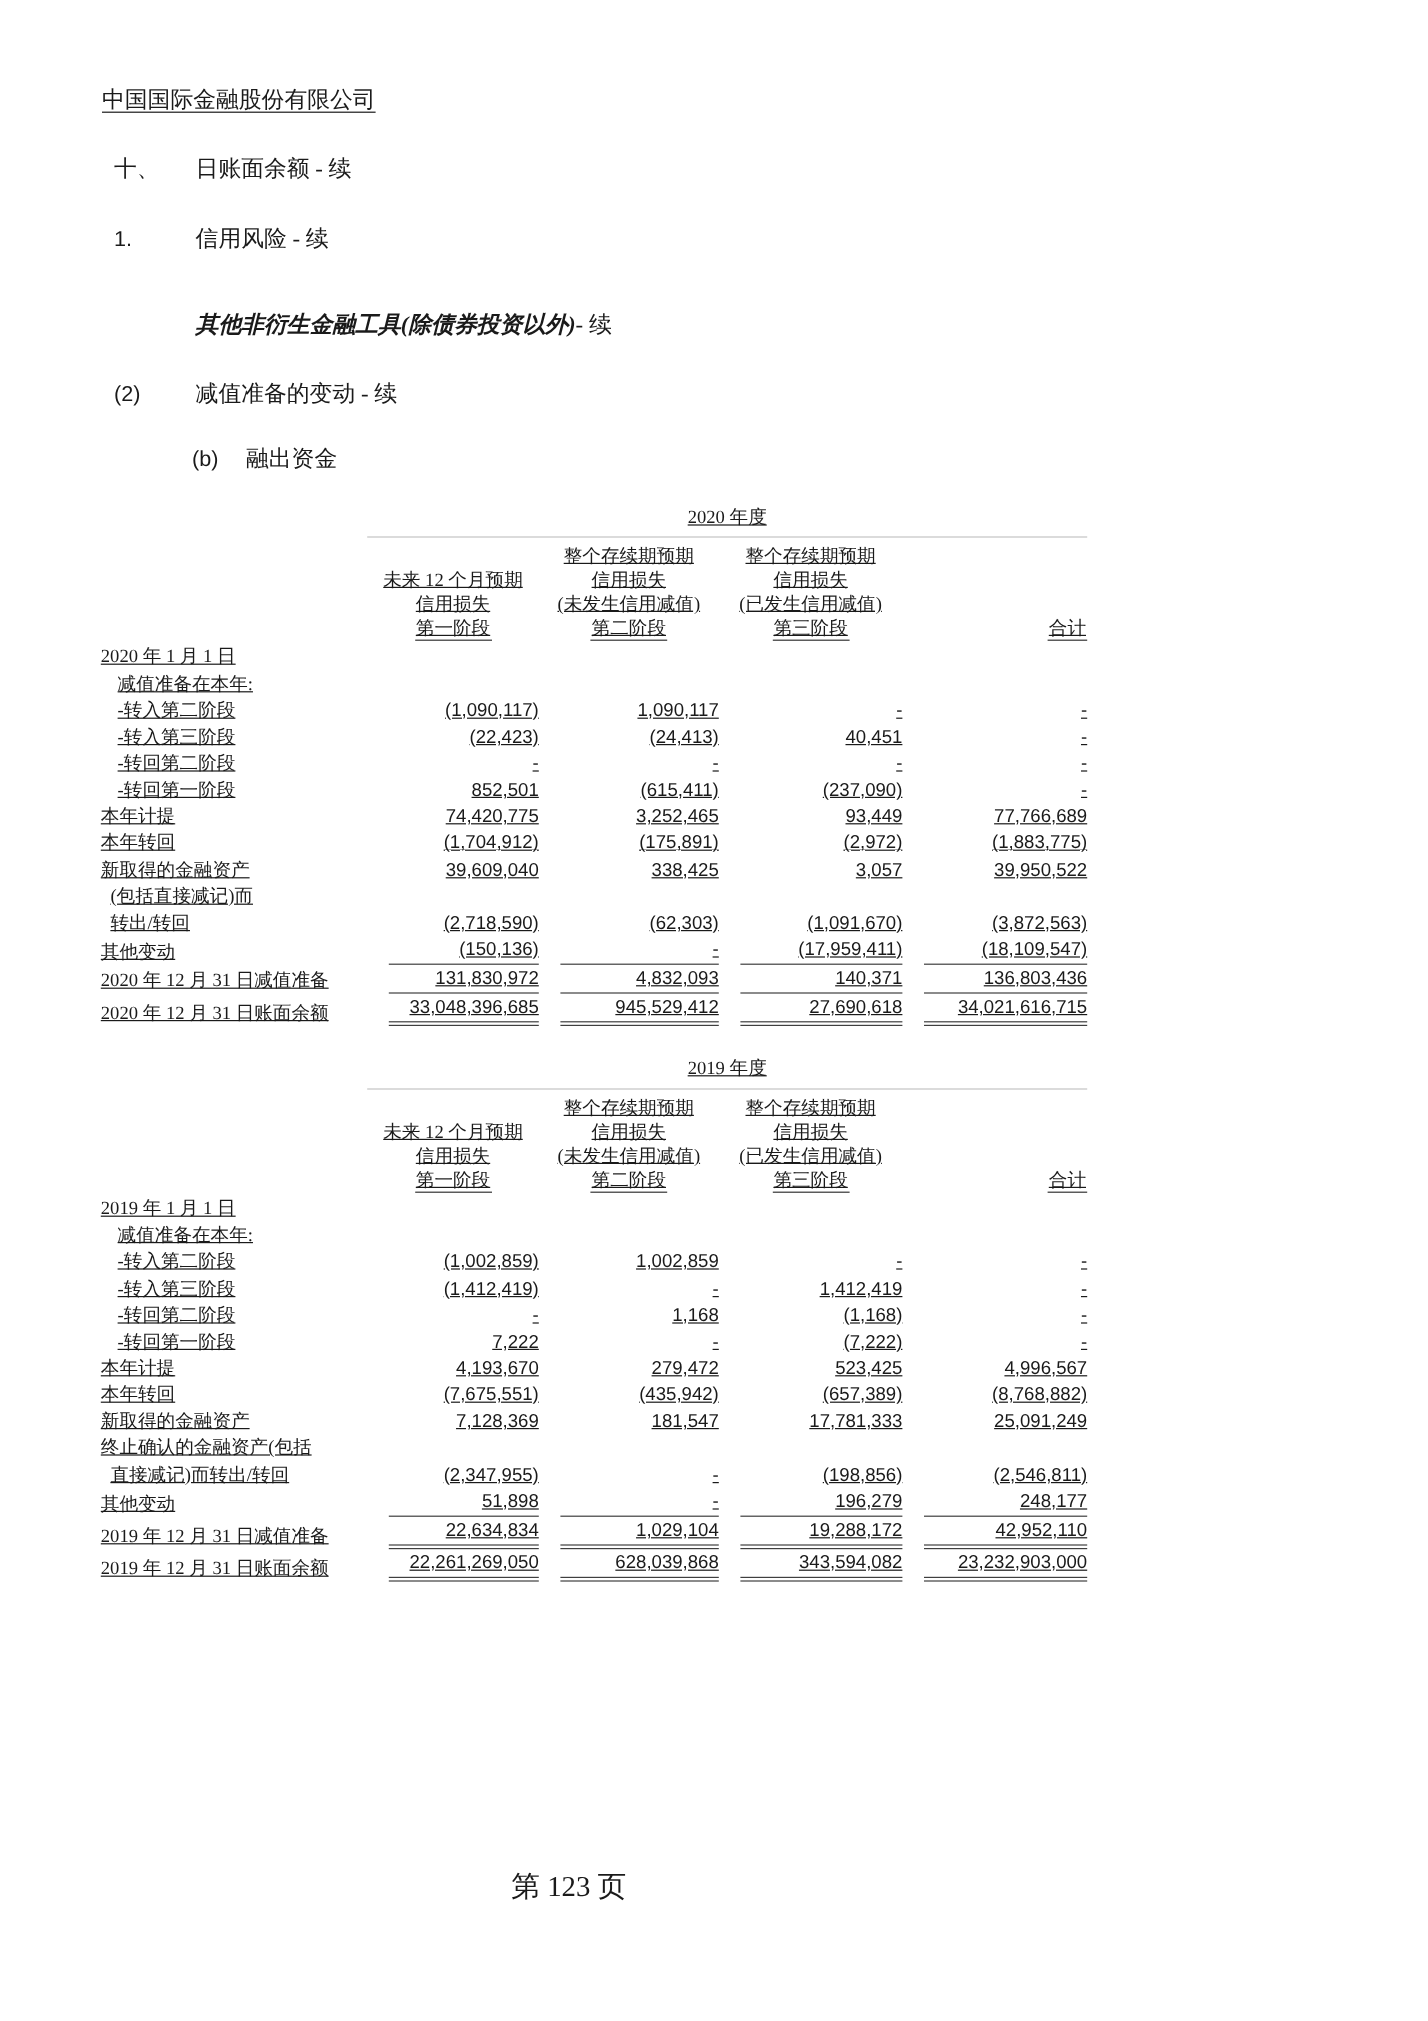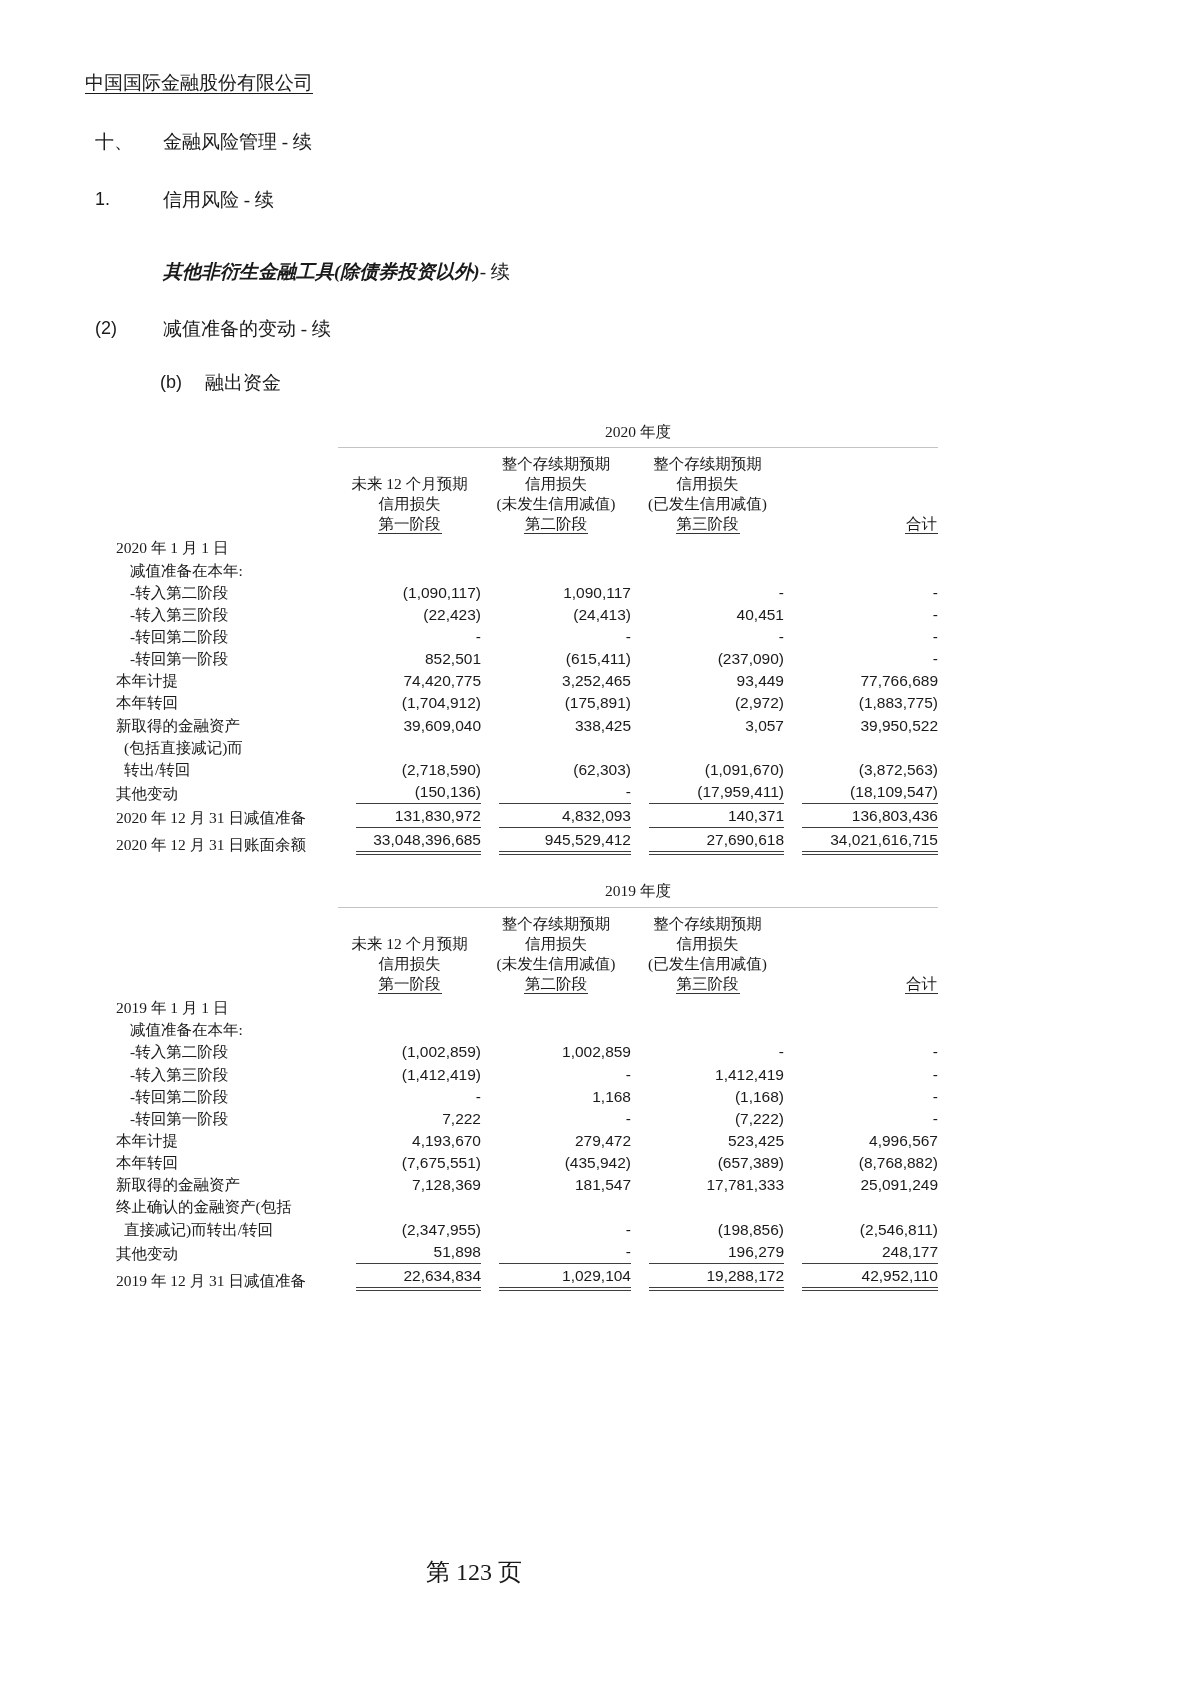--- a/index.html
+++ b/index.html
@@ -21,22 +21,22 @@
   .hrow{display:flex;margin-left:95px;margin-top:34px;font-size:19px;line-height:1.25;}
   .hnum{width:68px;flex-shrink:0;}
   .hrow.lvl-b{margin-left:160px;margin-top:30px;}
   .hrow.lvl-b .hnum{width:45px;font-family:"Liberation Sans","DejaVu Sans",sans-serif;font-size:18px;}
   .hrow.noNum{margin-left:163px;margin-top:48px;}
   .it-bold{font-style:italic;font-weight:bold;}
   .num-sans{font-family:"Liberation Sans","DejaVu Sans",sans-serif;font-size:18px;}
 
   table.t{
     border-collapse:separate;border-spacing:0;table-layout:fixed;
-    width:822px;margin-left:116px;
-    font-size:15.5px;line-height:1.3;
+    width:822px;margin-left:84px;
+    font-size:15.5px;line-height:1.3;text-decoration:underline;
   }
   table.t2020{margin-top:26px;}
   table.t2019{margin-top:24px;}
   .t td{padding:1px 0;vertical-align:bottom;}
   td.lbl{font-family:"Liberation Serif","DejaVu Serif",serif;}
   td.lbl.i1{padding-left:14px;}
   td.lbl.i2{padding-left:8px;}
   td.lbl.nw{white-space:nowrap;overflow:visible;}
   td.n{text-align:right;font-family:"Liberation Sans","DejaVu Sans",sans-serif;}
   td.n .v{display:block;margin-left:18px;min-height:1em;}
@@ -58,21 +58,21 @@
 </style>
 </head>
 <body>
 
 <div class="page">
 
   <div class="company">中国国际金融股份有限公司</div>
 
   <div class="hrow">
     <span class="hnum">十、</span>
-    <span>金融风险管理 - 续</span>
+    <span>日账面余额 - 续</span>
   </div>
 
   <div class="hrow">
     <span class="hnum num-sans">1.</span>
     <span>信用风险 - 续</span>
   </div>
 
   <div class="hrow noNum">
     <span class="it-bold">其他非衍生金融工具(除债券投资以外)</span>
     <span> - 续</span>
@@ -563,18 +563,33 @@
       <td class="n">
             <span class="v">1,029,104</span>
           </td>
       <td class="n">
             <span class="v">19,288,172</span>
           </td>
       <td class="n">
             <span class="v">42,952,110</span>
           </td>
     </tr>
+    <tr class="db">
+      <td class="lbl nw">2019 年 12 月 31 日账面余额</td>
+      <td class="n">
+            <span class="v">22,261,269,050</span>
+          </td>
+      <td class="n">
+            <span class="v">628,039,868</span>
+          </td>
+      <td class="n">
+            <span class="v">343,594,082</span>
+          </td>
+      <td class="n">
+            <span class="v">23,232,903,000</span>
+          </td>
+    </tr>
   </tbody>
     </table>
 
   <div class="footer">第 123 页</div>
 
 </div>
 
 </body></html>

